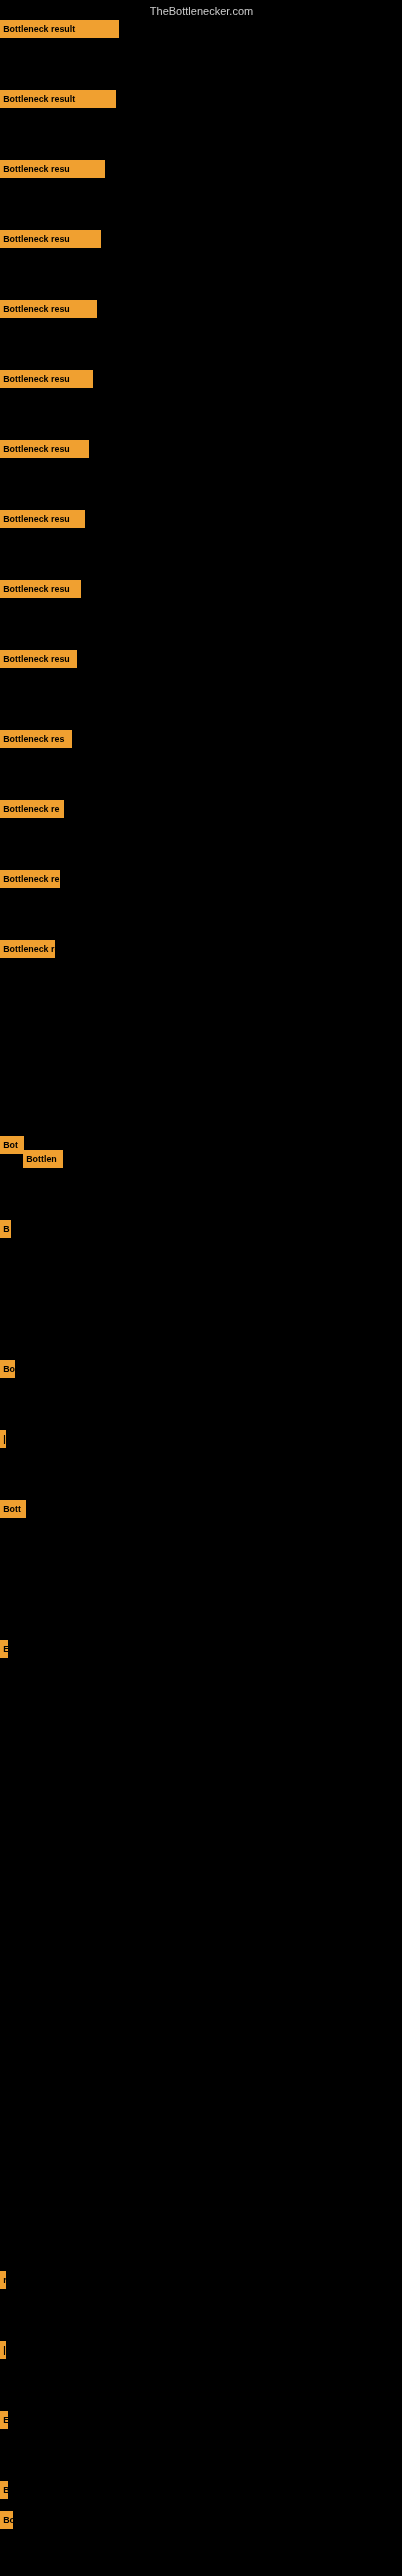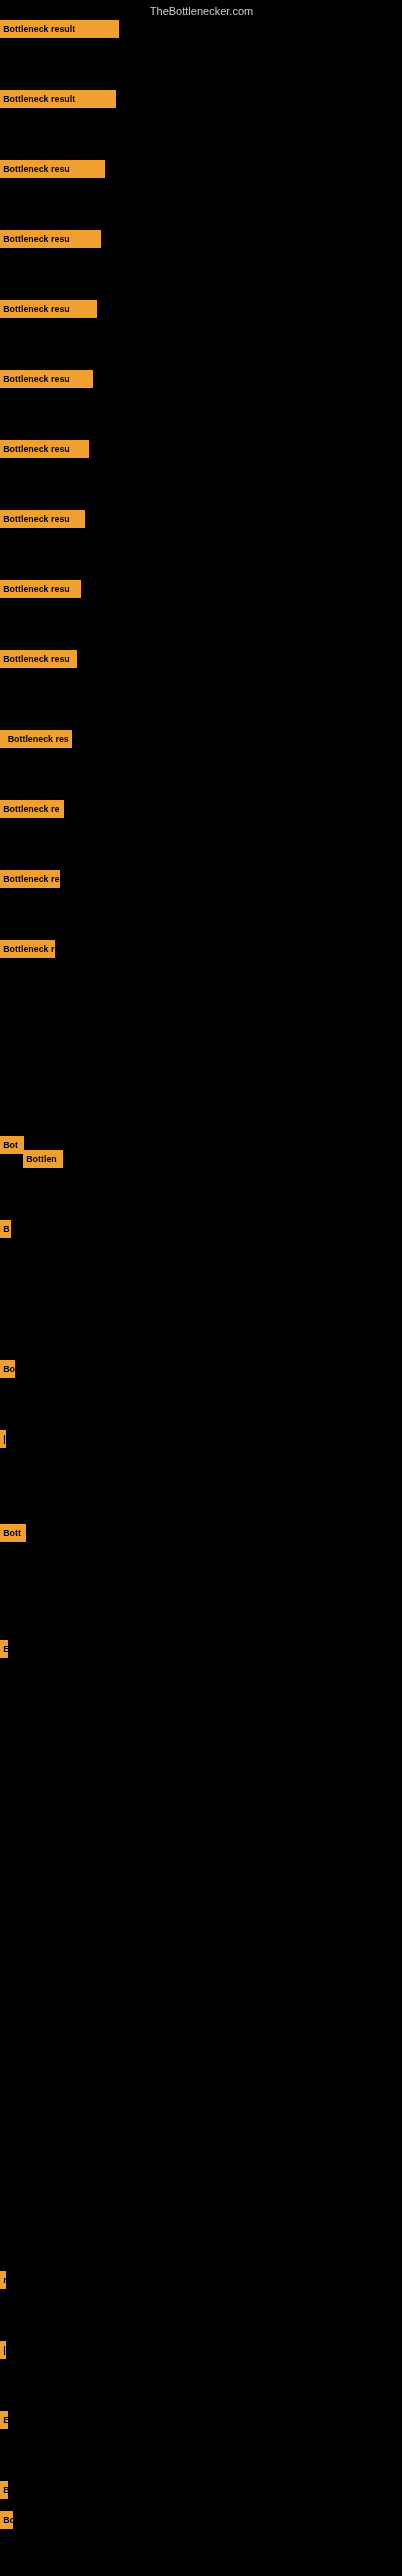--- a/index.html
+++ b/index.html
@@ -66,21 +66,21 @@
     <div style="position: absolute; top: 490px; left: 0px; width: 403px; height: 17.7px; display: flex; align-items: center;">
       <span class="bar-label" style="width: 85px;">Bottleneck resu</span>
     </div>
     <div style="position: absolute; top: 560px; left: 0px; width: 403px; height: 17.7px; display: flex; align-items: center;">
       <span class="bar-label" style="width: 81px;">Bottleneck resu</span>
     </div>
     <div style="position: absolute; top: 630px; left: 0px; width: 403px; height: 17.7px; display: flex; align-items: center;">
       <span class="bar-label" style="width: 77px;">Bottleneck resu</span>
     </div>
     <div style="position: absolute; top: 710px; left: 0px; width: 403px; height: 17.7px; display: flex; align-items: center;">
-      <span class="bar-label" style="width: 72px; text-align: right;">Bottleneck res</span>
+      <span class="bar-label" style="width: 72px;">Bottleneck res</span>
     </div>
     <div style="position: absolute; top: 780px; left: 0px; width: 403px; height: 17.7px; display: flex; align-items: center;">
       <span class="bar-label" style="width: 64px;">Bottleneck re</span>
     </div>
     <div style="position: absolute; top: 850px; left: 0px; width: 403px; height: 17.7px; display: flex; align-items: center;">
       <span class="bar-label" style="width: 60px;">Bottleneck re</span>
     </div>
     <div style="position: absolute; top: 920px; left: 0px; width: 403px; height: 17.7px; display: flex; align-items: center;">
       <span class="bar-label" style="width: 55px;">Bottleneck re</span>
     </div>
@@ -92,21 +92,21 @@
     </div>
     <div style="position: absolute; top: 1200px; left: 0px; width: 403px; height: 17.7px; display: flex; align-items: center;">
       <span class="bar-label" style="width: 11.3px;">B</span>
     </div>
     <div style="position: absolute; top: 1340px; left: 0px; width: 403px; height: 17.7px; display: flex; align-items: center;">
       <span class="bar-label" style="width: 14.5px;">Bo</span>
     </div>
     <div style="position: absolute; top: 1410px; left: 0px; width: 403px; height: 17.7px; display: flex; align-items: center;">
       <span class="bar-label" style="width: 6.4px;">|</span>
     </div>
-    <div style="position: absolute; top: 1480px; left: 0px; width: 403px; height: 17.7px; display: flex; align-items: center; margin-top: 24px;">
+    <div style="position: absolute; top: 1480px; left: 0px; width: 403px; height: 17.7px; display: flex; align-items: center;">
       <span class="bar-label" style="width: 26px;">Bott</span>
     </div>
     <div style="position: absolute; top: 1620px; left: 0px; width: 403px; height: 17.7px; display: flex; align-items: center;">
       <span class="bar-label" style="width: 8px;">E</span>
     </div>
     <div style="position: absolute; top: 2251px; left: 0px; width: 403px; height: 17.7px; display: flex; align-items: center;">
       <span class="bar-label" style="width: 6.4px;">r</span>
     </div>
     <div style="position: absolute; top: 2321px; left: 0px; width: 403px; height: 17.7px; display: flex; align-items: center;">
       <span class="bar-label" style="width: 4.8px;">|</span>

